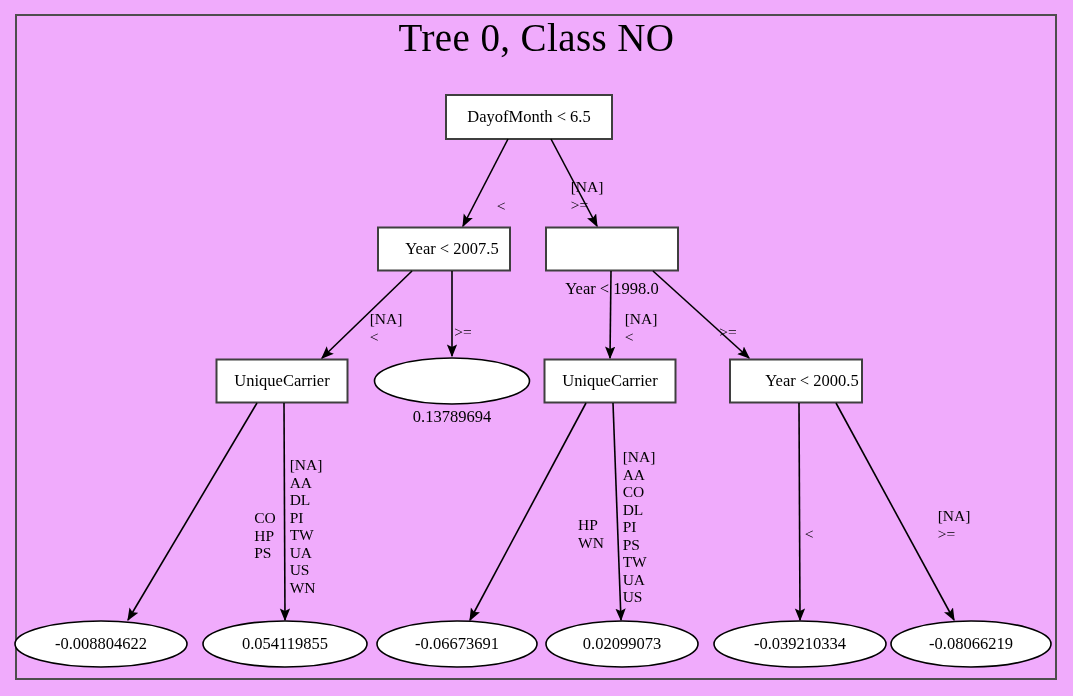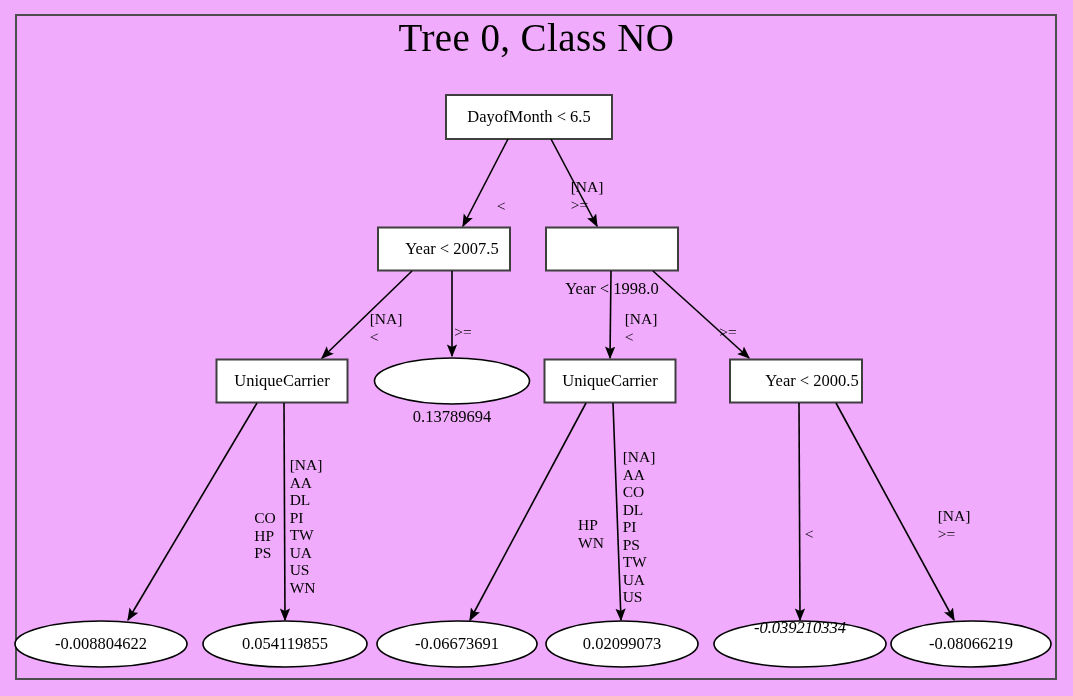--- a/index.html
+++ b/index.html
@@ -122,21 +122,21 @@
       <div class="node-label" style="left: 452px; top: 249px;">Year &lt; 2007.5</div>
       <div class="node-label" style="left: 612px; top: 249px; margin-top: 40px;">Year &lt; 1998.0</div>
       <div class="node-label" style="left: 282px; top: 381px;">UniqueCarrier</div>
       <div class="node-label" style="left: 452px; top: 381px; margin-top: 36px;">0.13789694</div>
       <div class="node-label" style="left: 610px; top: 381px;">UniqueCarrier</div>
       <div class="node-label" style="left: 776px; top: 381px; margin-left: 36px;">Year &lt; 2000.5</div>
       <div class="node-label" style="left: 101px; top: 644px;">-0.008804622</div>
       <div class="node-label" style="left: 285px; top: 644px;">0.054119855</div>
       <div class="node-label" style="left: 457px; top: 644px;">-0.06673691</div>
       <div class="node-label" style="left: 622px; top: 644px;">0.02099073</div>
-      <div class="node-label" style="left: 800px; top: 628px; font-style: italic;">-0.039210334</div>
+      <div class="node-label" style="left: 800px; top: 644px;">-0.039210334</div>
       <div class="node-label" style="left: 971px; top: 644px; text-align: right;">-0.08066219</div>
     </div>
   <div id="edge-labels">
       <div class="edge-label" style="left: 501px; top: 177px;">&lt;</div>
       <div class="edge-label" style="left: 587px; top: 158px;">[NA]
 &gt;=</div>
       <div class="edge-label" style="left: 386px; top: 290px;">[NA]
 &lt;</div>
       <div class="edge-label" style="left: 463px; top: 303px;">&gt;=</div>
       <div class="edge-label" style="left: 641px; top: 290px;">[NA]

